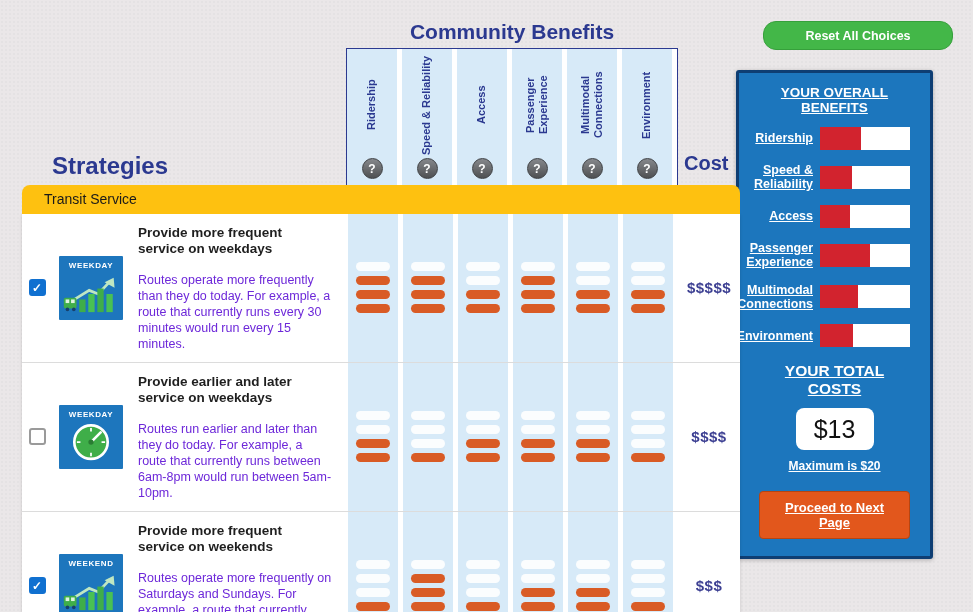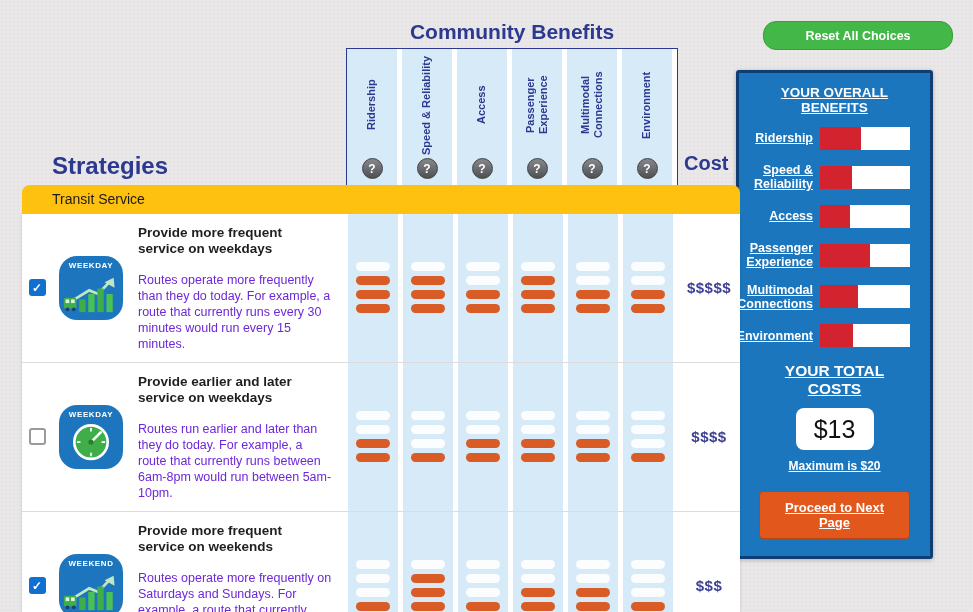--- a/index.html
+++ b/index.html
@@ -58,21 +58,21 @@
     border:1px solid #3e4043;
     color:#fff; font-size:12px; font-weight:bold;
     display:flex; align-items:center; justify-content:center;
     cursor:pointer;
   }
 
   
   .section-banner {
     position:absolute; left:22px; top:185px; width:718px; height:29px;
     background:#fec110; border-radius:8px 8px 0 0;
-    font-size:14px; color:#1a1a1a; line-height:29px; padding-left:30px;
+    font-size:14px; color:#1a1a1a; line-height:29px; padding-left:22px;
     z-index:3;
   }
   .card {
     position:absolute; left:22px; top:214px; width:718px; height:520px;
     background:#fff; box-shadow:0 1px 3px rgba(0,0,0,0.15);
     z-index:2;
   }
   .row {
     display:grid;
     grid-template-columns:30px 78px 218px repeat(6,55px) 1fr;
@@ -86,21 +86,21 @@
   .checkbox {
     width:17px; height:17px; border-radius:3px;
     background:#fff; border:2px solid #9a9a9a;
     display:flex; align-items:center; justify-content:center;
     font-size:12px; color:#fff; cursor:pointer;
   }
   .checkbox.checked { background:#1070d0; border-color:#1070d0; font-weight:bold; }
 
   .icon-cell { display:flex; align-items:center; justify-content:center; }
   .strategy-icon {
-    width:64px; height:64px; background:#1d76bd; border-radius:18px;
+    width:64px; height:64px; background:#1d76bd; border-radius:1px;
     display:flex; flex-direction:column; align-items:center; padding-top:5px;
   }
   .icon-label { color:#fff; font-size:8px; font-weight:bold; letter-spacing:0.6px; }
   .icon-art { width:58px; height:44px; margin-top:2px; }
 
   .text-cell { padding:11px 16px 10px 8px; }
   .row-title { font-size:13.5px; font-weight:bold; color:#1f1f1f; line-height:1.22; }
   .row-desc { margin-top:14px; font-size:12.5px; color:#6d28d9; line-height:1.28; }
 
   .benefit-cell { position:relative; }

